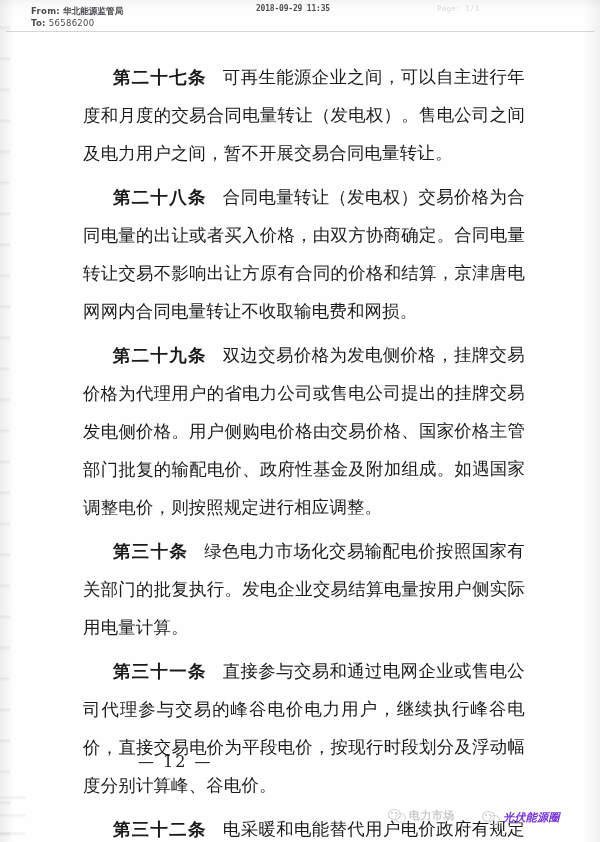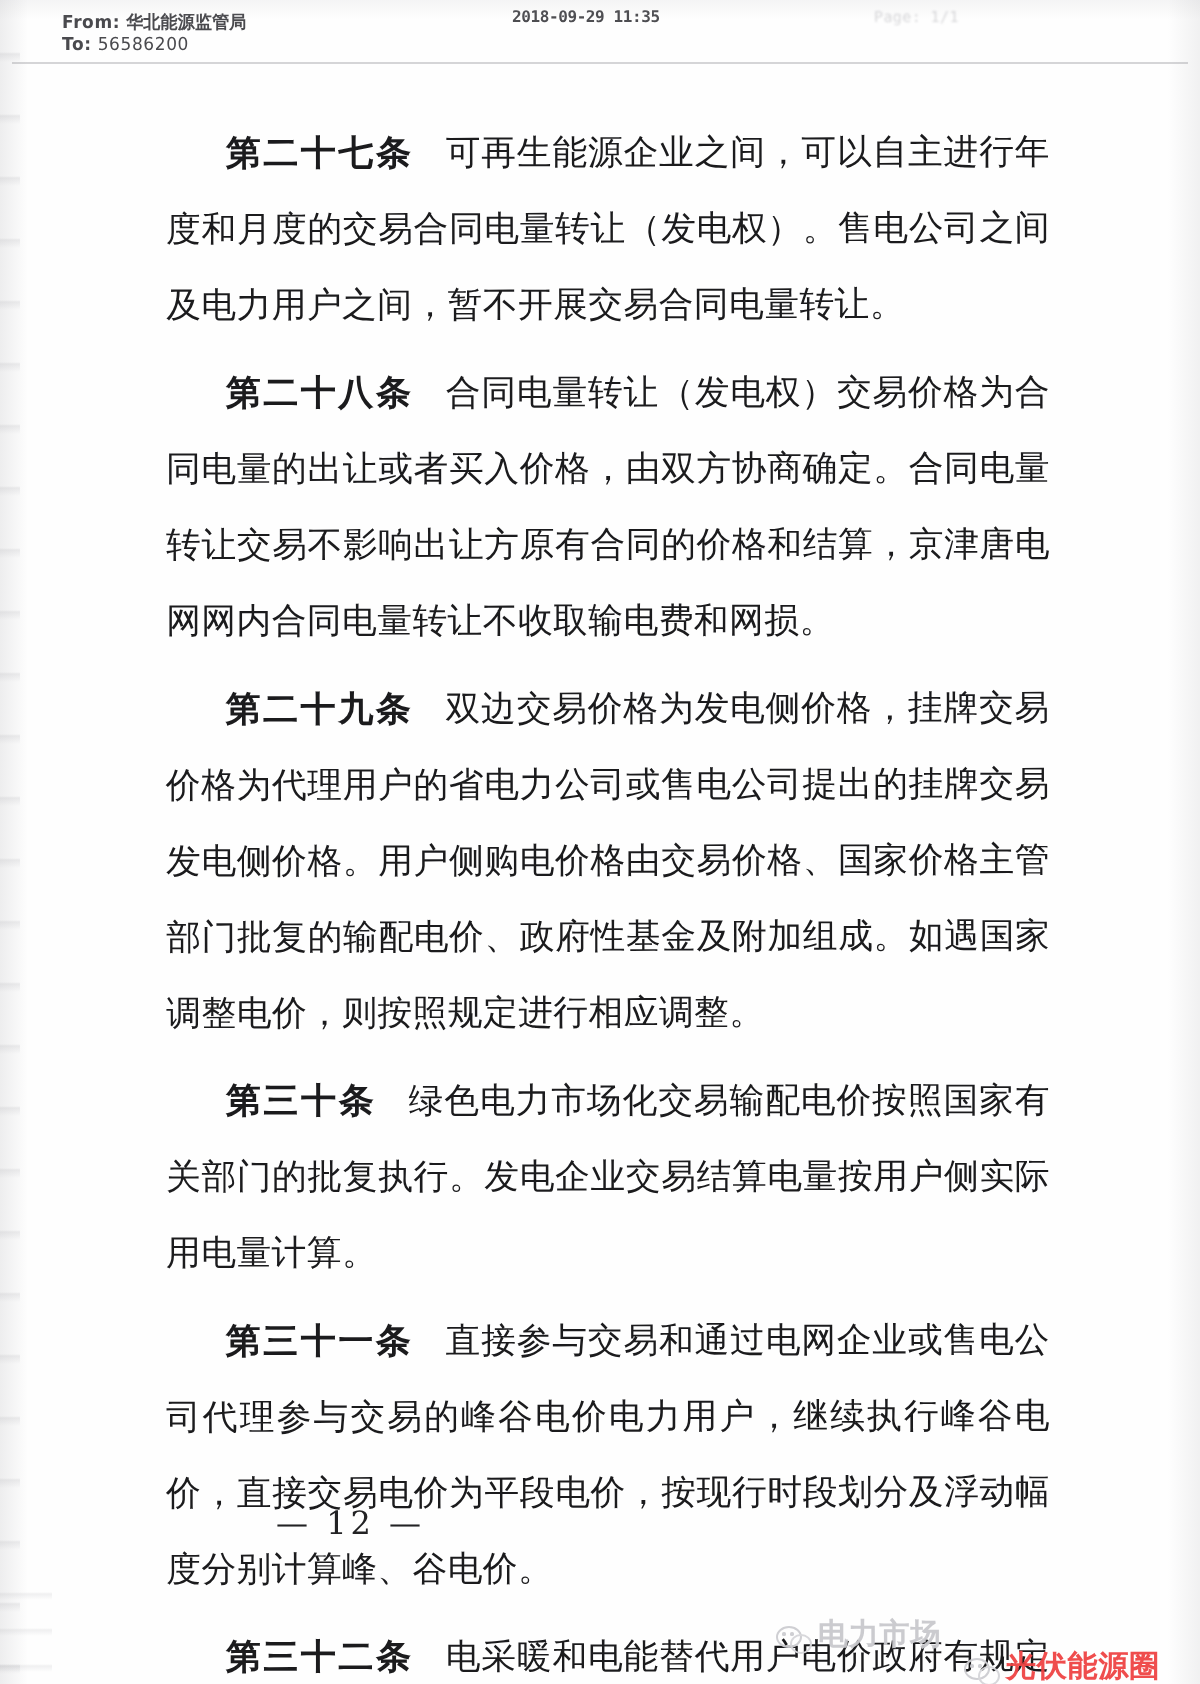--- a/index.html
+++ b/index.html
@@ -186,27 +186,27 @@
 
   .watermark {
     position: absolute;
     display: flex;
     align-items: flex-end;
     gap: 4px;
     white-space: nowrap;
     color: #c9c9cd;
     opacity: 0.95;
     font-family: "DejaVu Serif", "Liberation Serif", serif;
-    font-size: 15px;
+    font-size: 11px;
     font-weight: 700;
     letter-spacing: 0.4px;
   }
 
   .watermark-primary   { left: 0px;  top: 2px; }
-  .watermark-secondary { left: 94px; top: 18px; color: #ef4444; }
+  .watermark-secondary { left: 94px; top: 4px; color: #6d28d9; font-style: italic; }
 
   .wechat-icon {
     position: relative;
     width: 17px;
     height: 14px;
     flex: 0 0 auto;
   }
 
   .wechat-icon .bubble-big,
   .wechat-icon .bubble-small {

